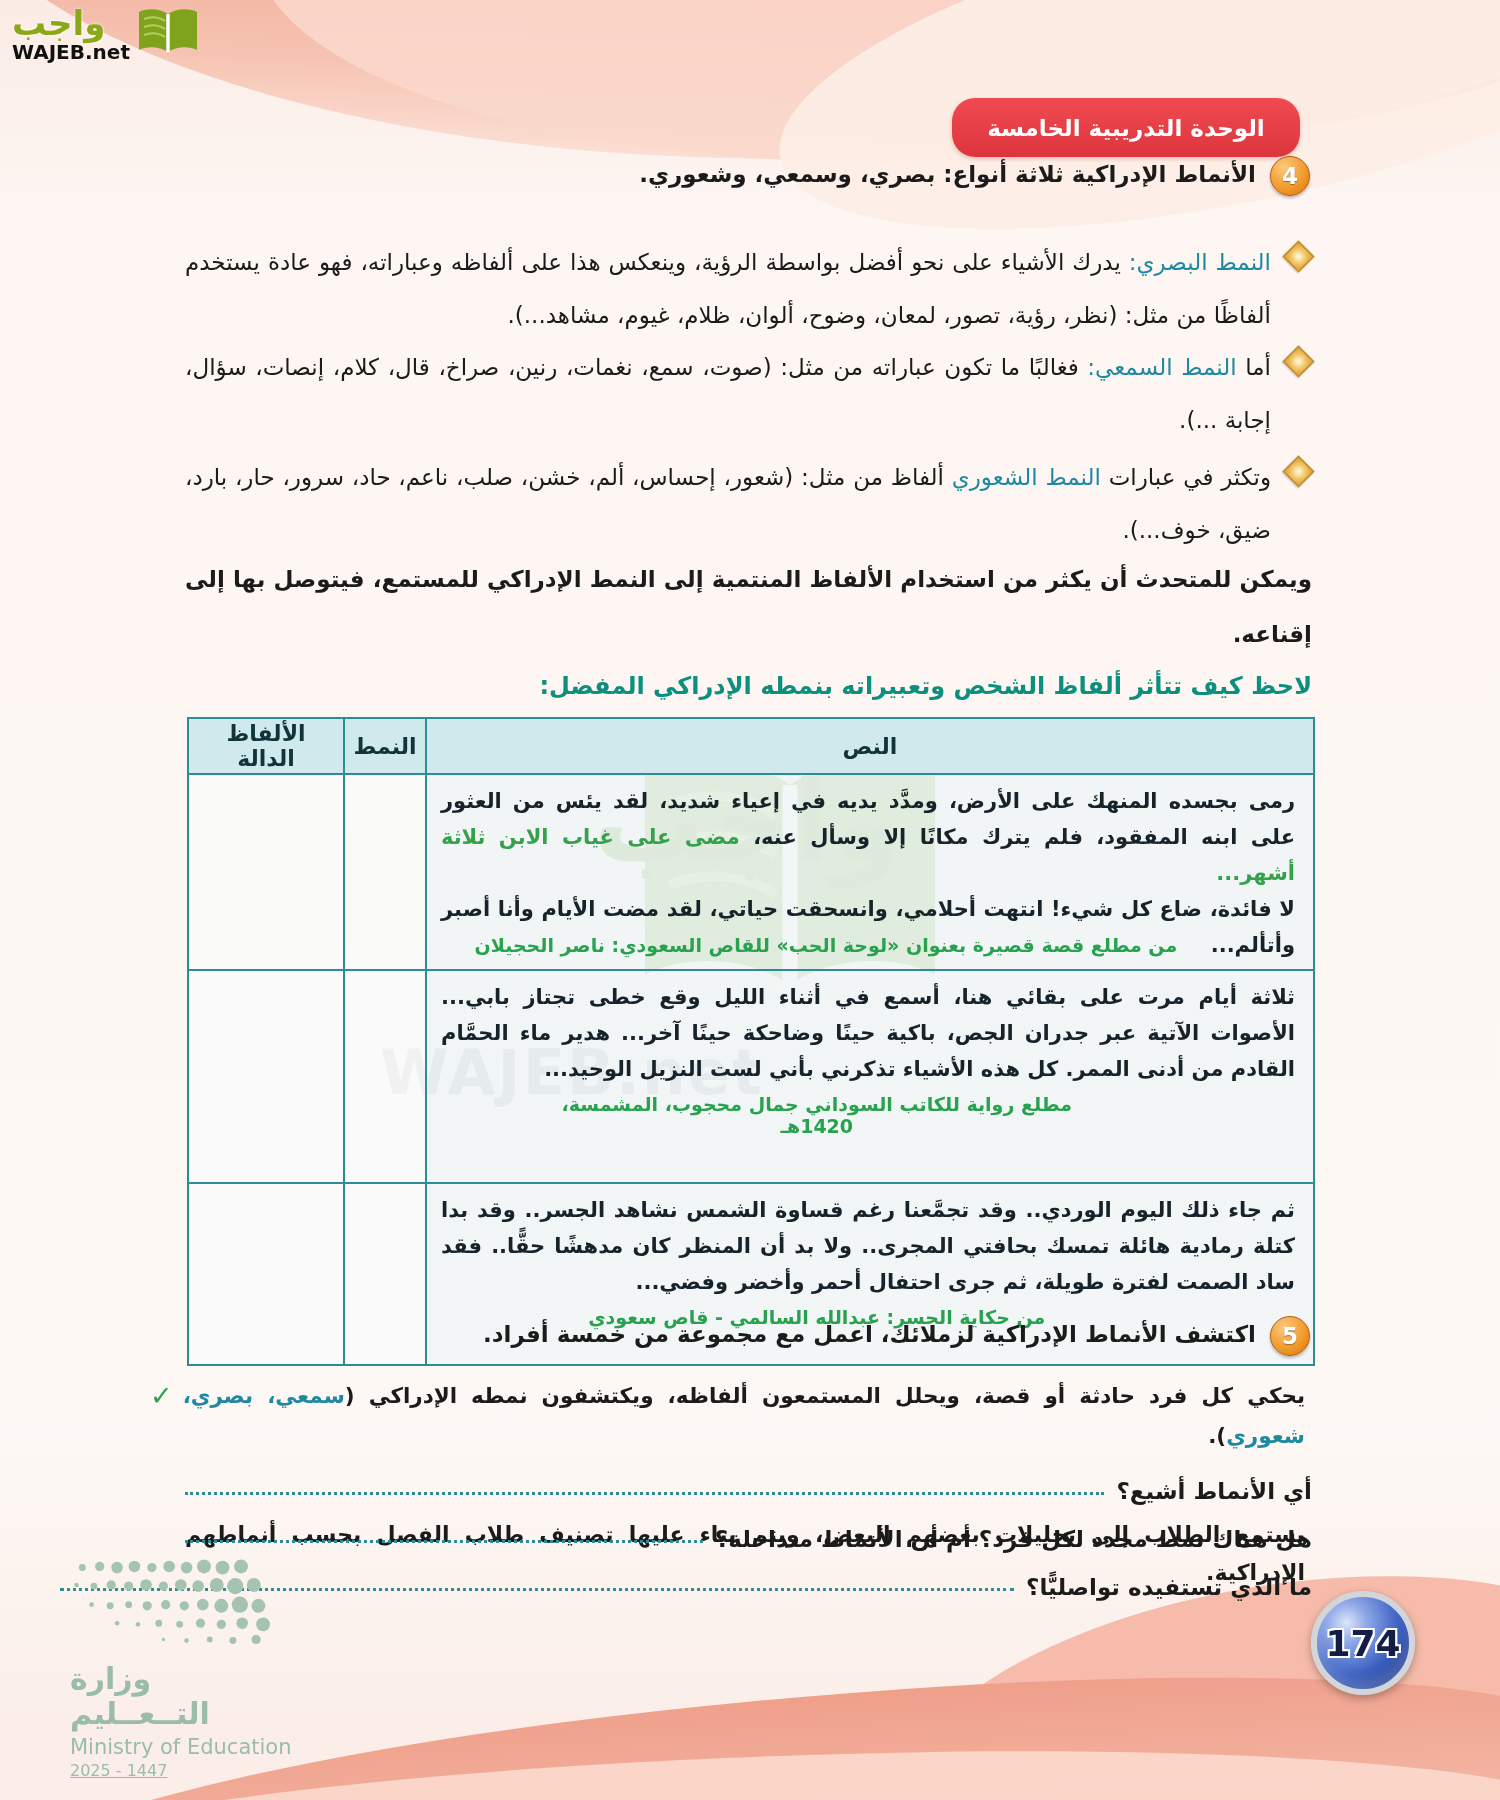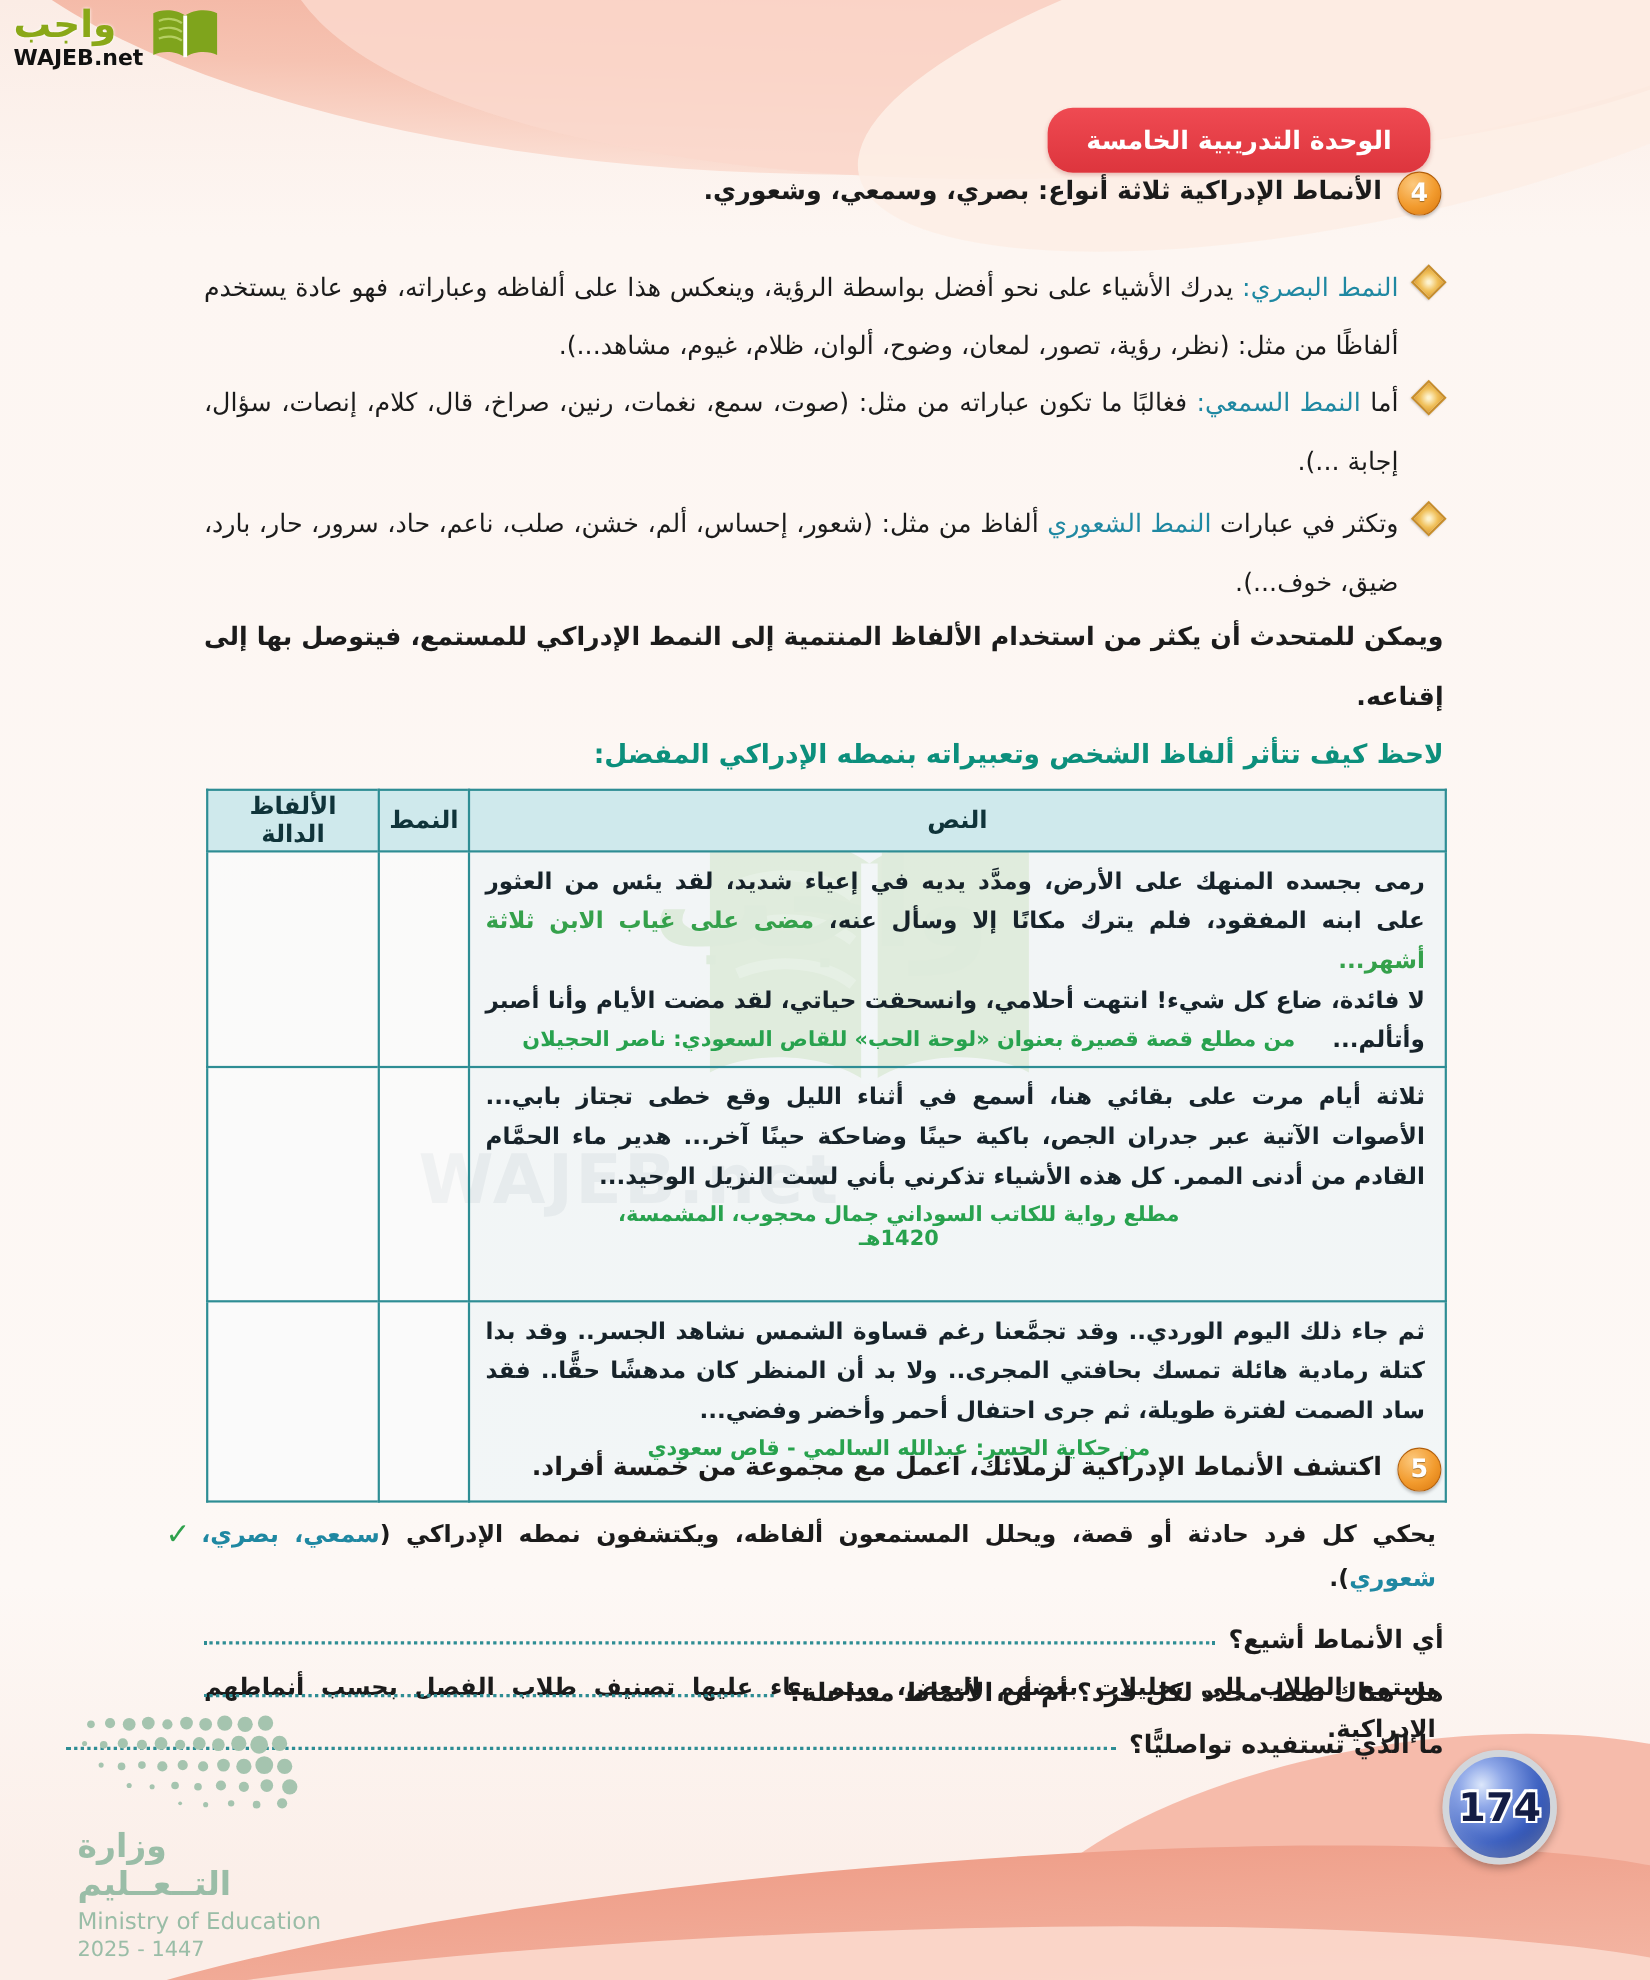--- a/index.html
+++ b/index.html
@@ -81,21 +81,21 @@
   .checkmark{flex:0 0 auto;color:#2fa14d;font-size:27px;font-weight:bold;margin-top:4px;}
   .follow-line{position:absolute;left:185px;right:195px;z-index:3;font-size:22px;font-weight:bold;
     color:#1b1b1b;text-align:justify;line-height:38px;}
   .qline{position:absolute;right:188px;z-index:3;display:flex;gap:12px;align-items:flex-end;}
   .qlabel{font-size:23px;font-weight:bold;color:#1b1b1b;white-space:nowrap;}
   .dots{flex:1;border-bottom:3px dotted #2e8d94;margin-bottom:9px;height:2px;}
   
   .ministry{position:absolute;left:70px;top:1556px;width:230px;z-index:3;direction:ltr;}
   .ministry-ar{font-size:30px;font-weight:bold;color:#9abda7;margin-top:6px;direction:rtl;text-align:left;}
   .ministry-en{font-size:21px;color:#9abda7;margin-top:4px;}
-  .ministry-yr{font-size:19px;color:#9abda7;margin-top:2px;}
+  .ministry-yr{font-size:16px;color:#9abda7;margin-top:2px;text-decoration:underline;}
   .page-ball{position:absolute;left:1311px;top:1591px;width:92px;height:92px;border-radius:50%;z-index:4;
     background:radial-gradient(circle at 32% 28%,#dce7fb 0%,#8fa8e8 22%,#3b5fc0 58%,#1c3787 88%);
     border:6px solid #d2d6db;box-shadow:0 3px 8px rgba(0,0,0,.3), inset 0 -8px 12px rgba(255,255,255,.2);
     display:flex;align-items:center;justify-content:center;}
   .page-ball span{font-weight:bold;font-size:36px;color:#141d45;direction:ltr;
     text-shadow:-2px -2px 0 #fff,2px -2px 0 #fff,-2px 2px 0 #fff,2px 2px 0 #fff;}
 </style>
 </head>
 <body>
 

